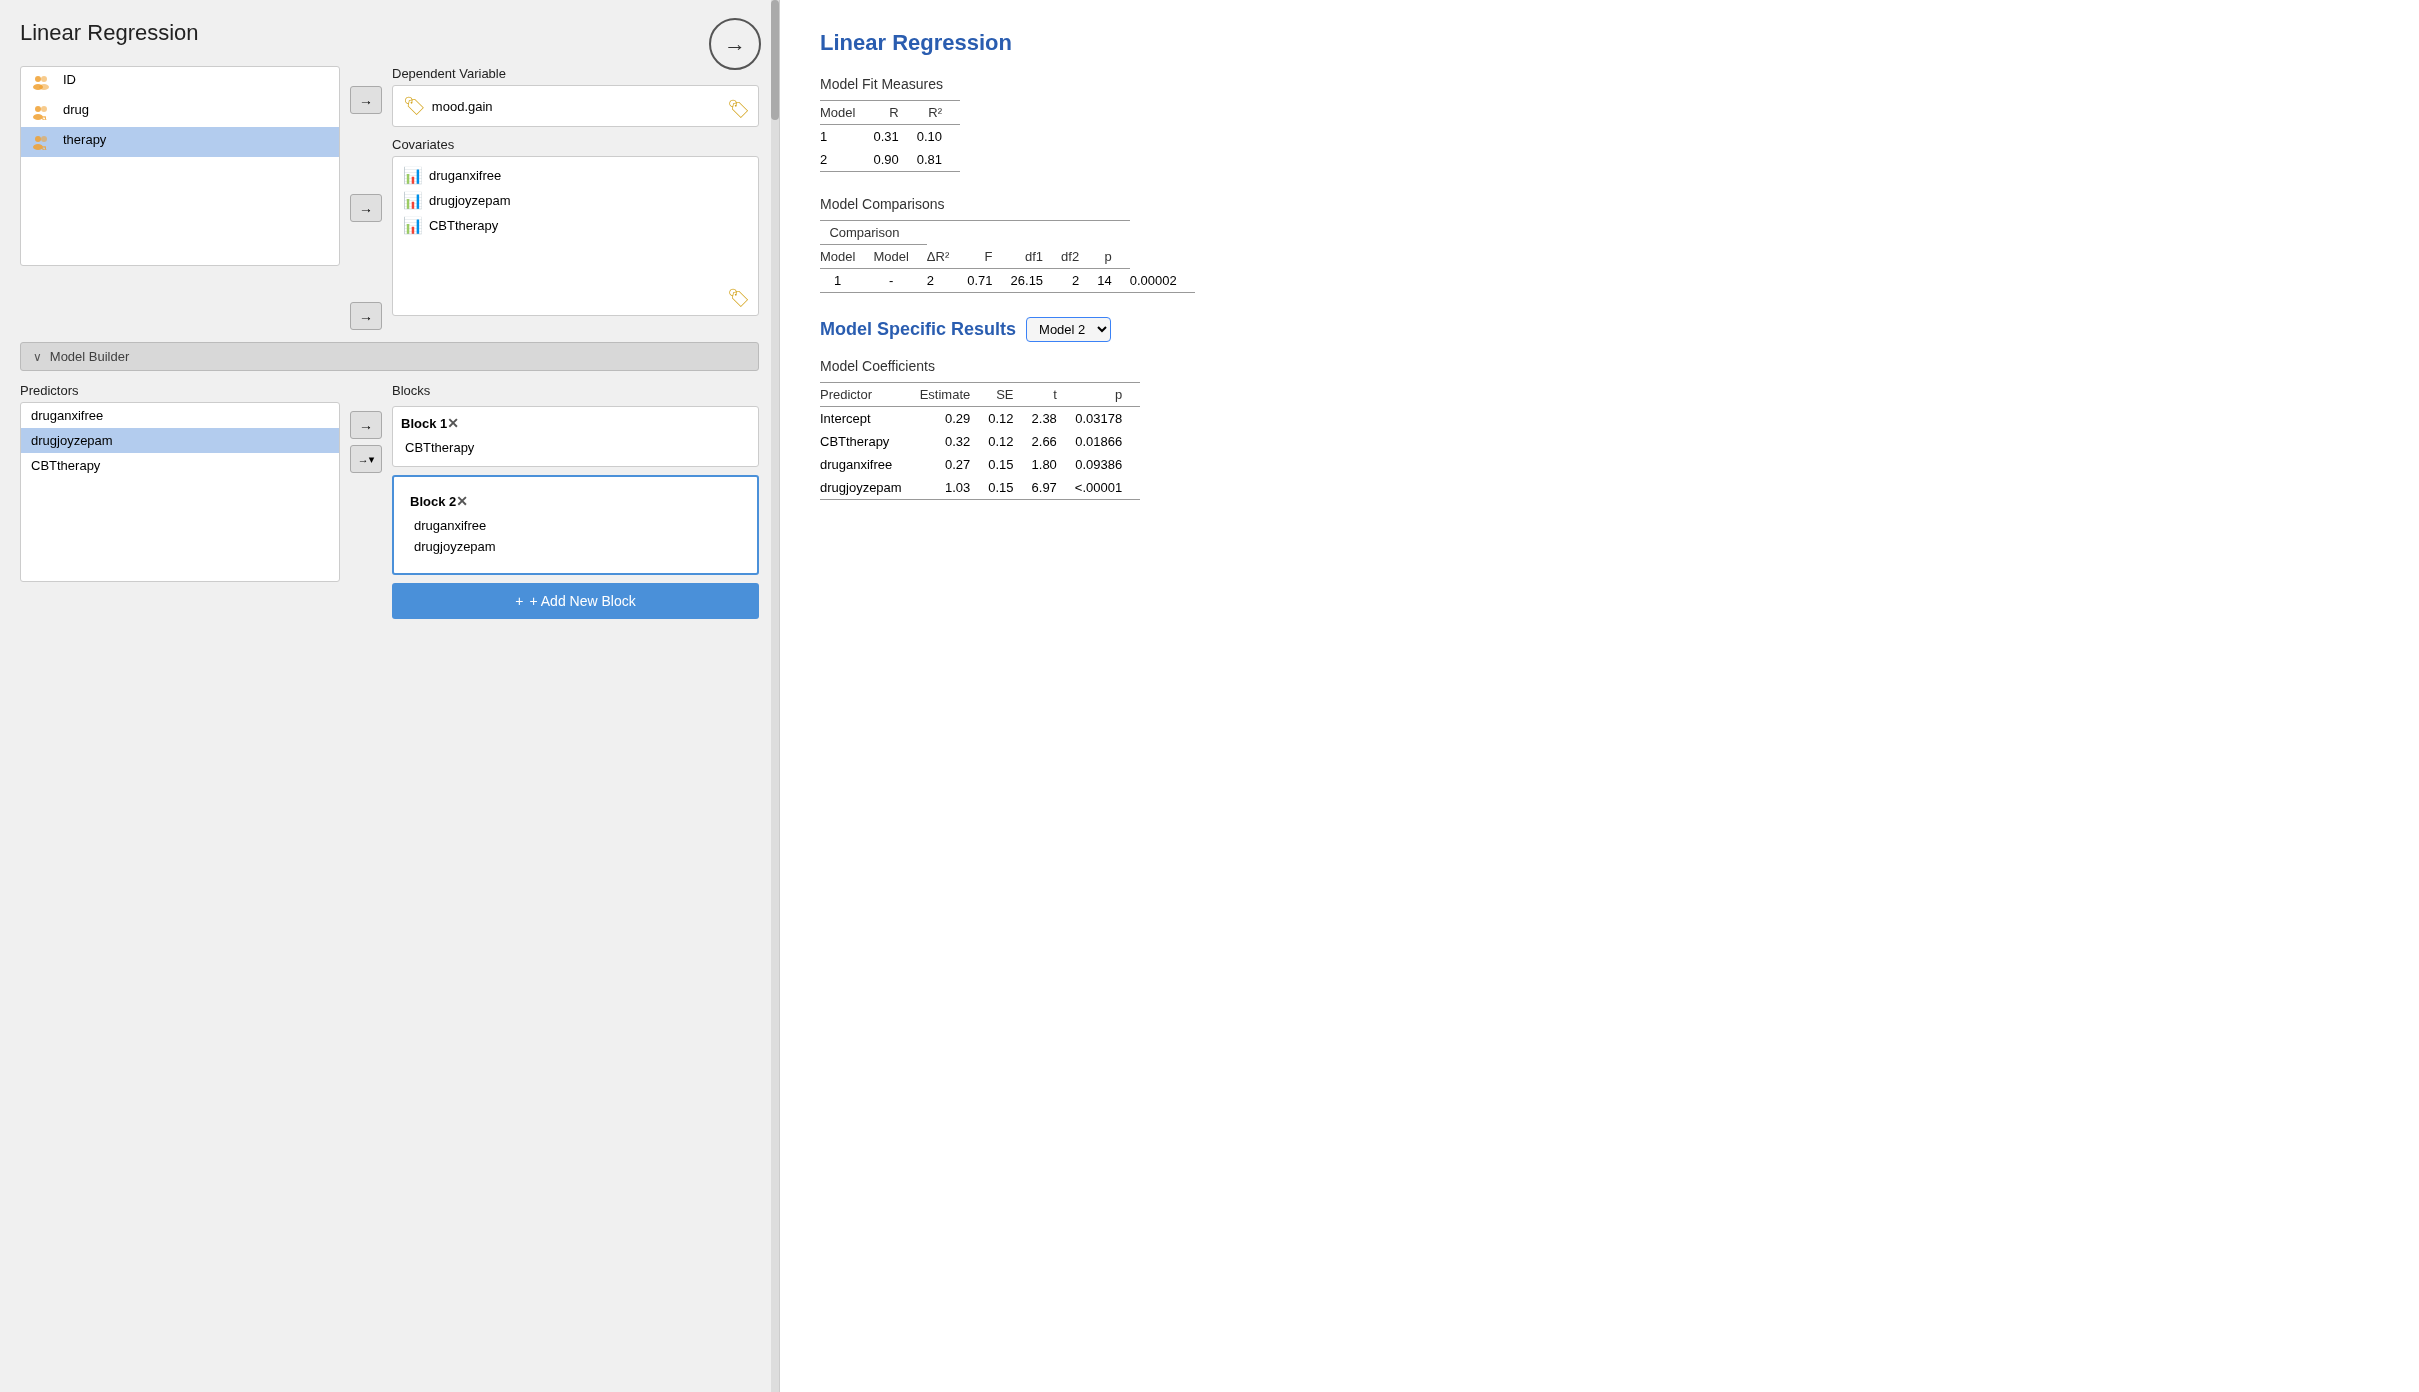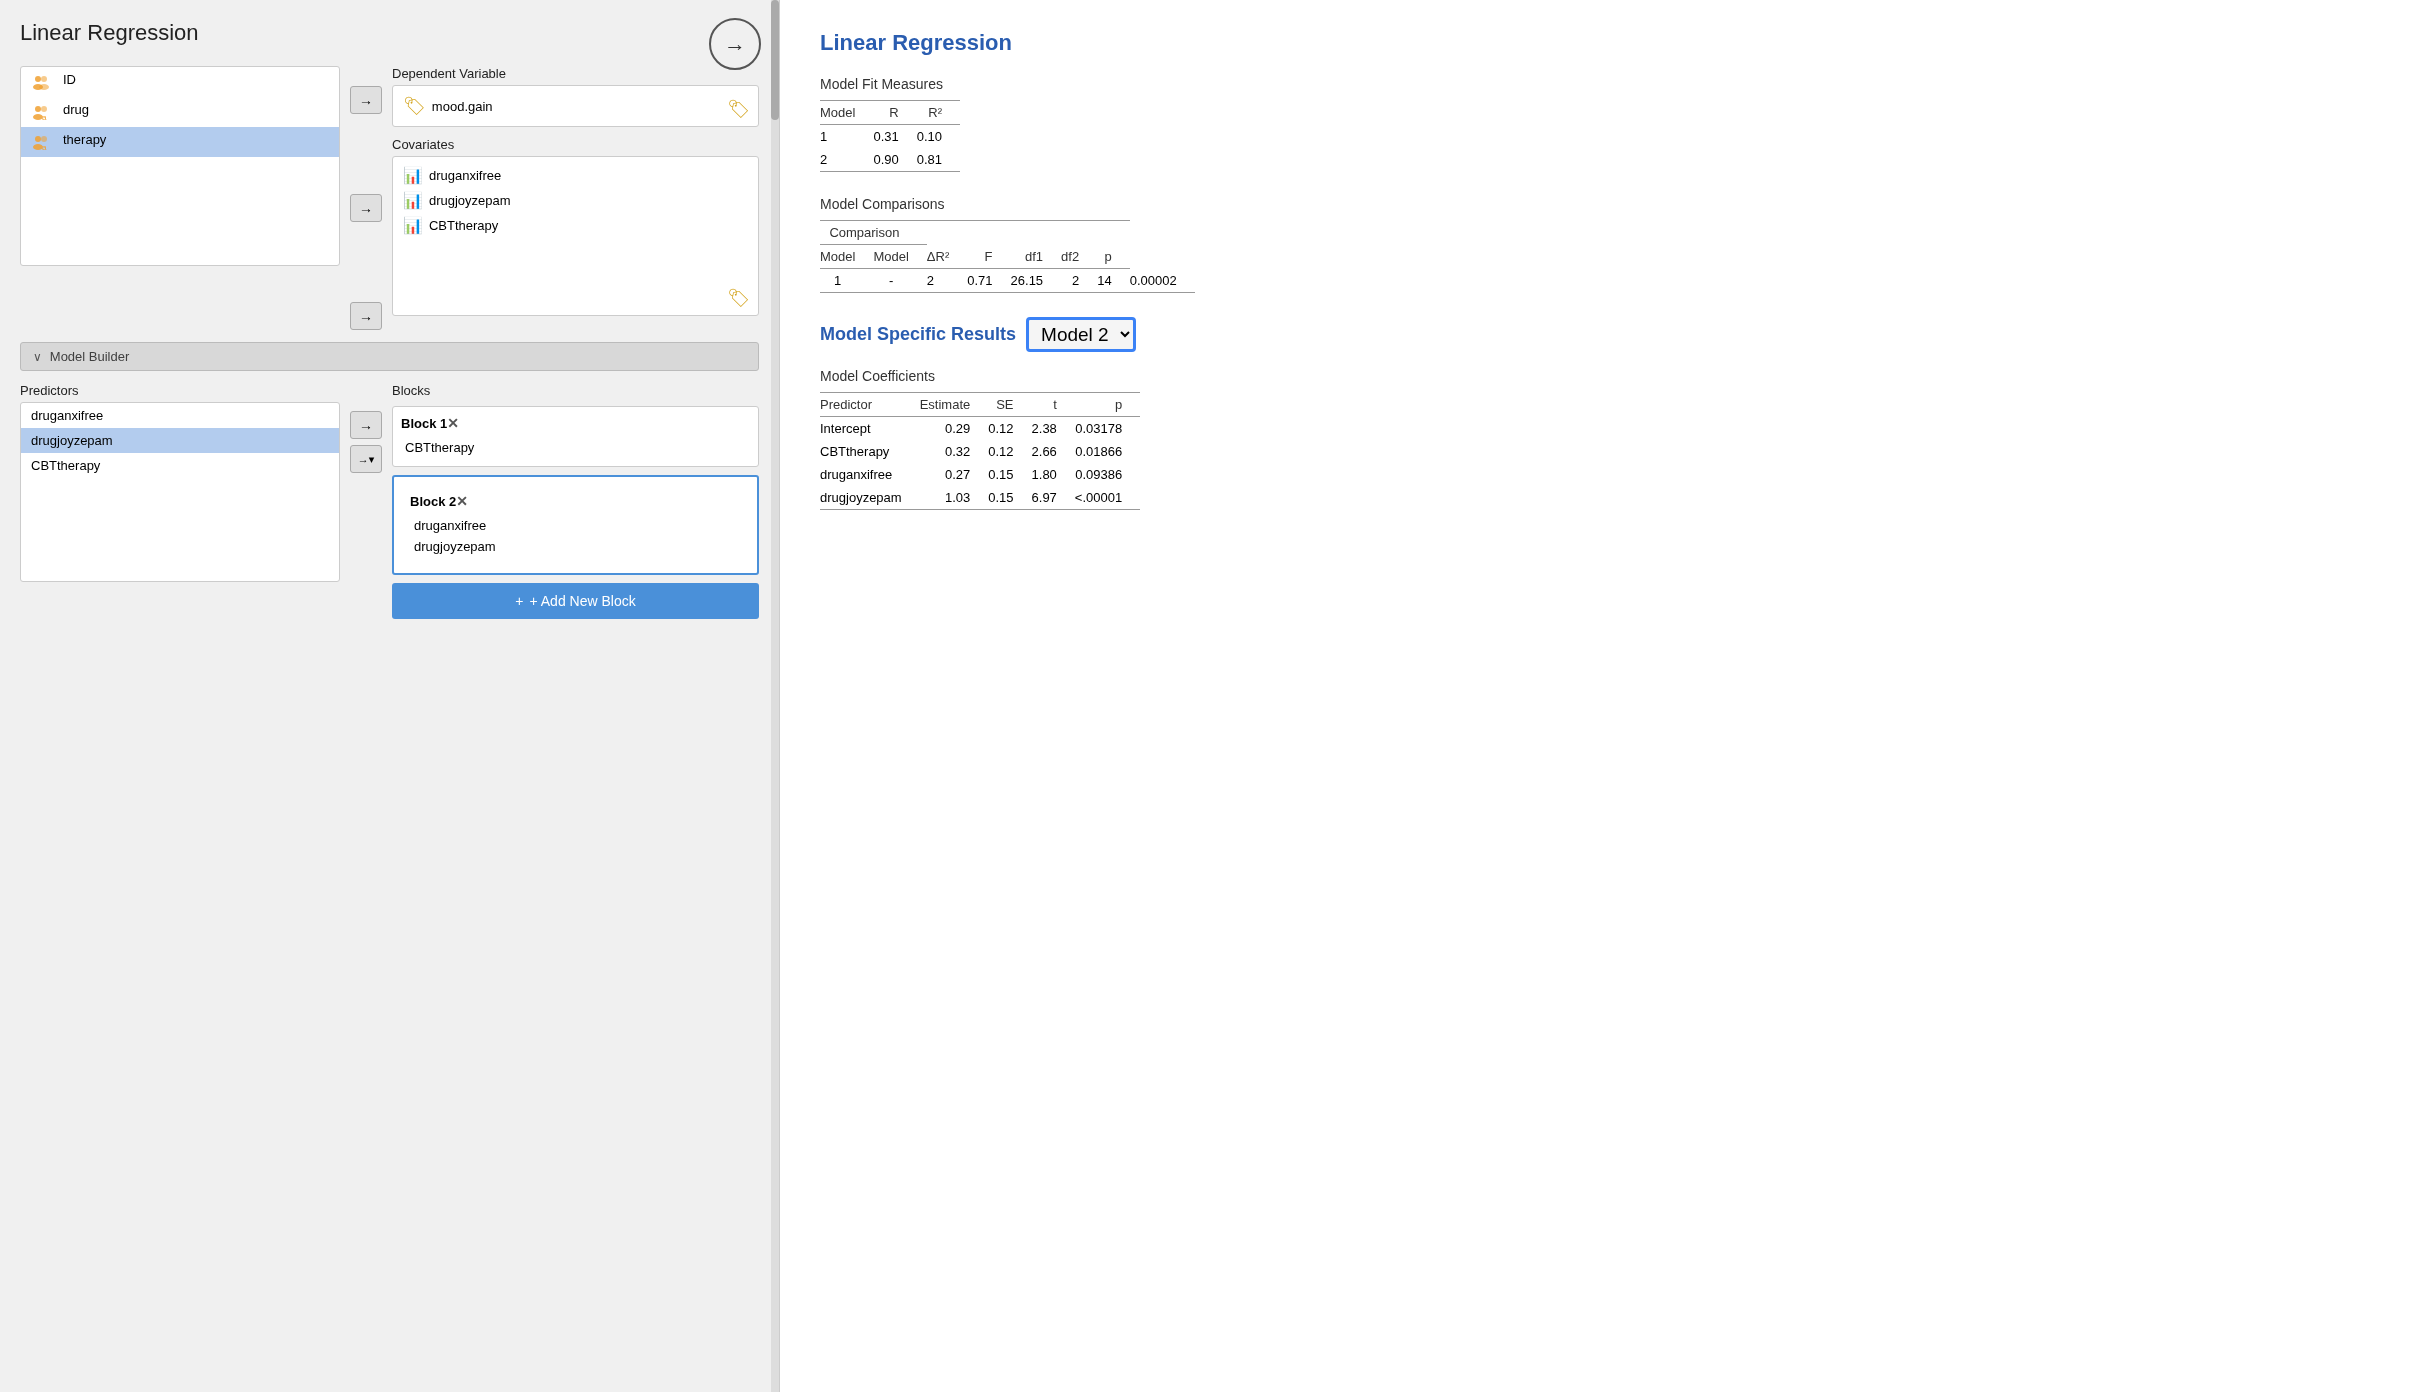--- a/index.html
+++ b/index.html
@@ -288,24 +288,24 @@
       align-items: center;
       gap: 10px;
       margin-bottom: 16px;
     }
     .model-specific-title {
       font-size: 18px;
       font-weight: 600;
       color: #2a5db0;
     }
     .model-select {
-      border: 3px solid #3b82f6;
+      border: 1px solid #3b82f6;
       border-radius: 4px;
       padding: 3px 8px;
-      font-size: 19px;
+      font-size: 13px;
       background: #f5f5f5;
       cursor: pointer;
     }
     .comparison-table th:first-child, .comparison-table td:first-child {
       text-align: center;
     }
     .comparison-header-group {
       text-align: center !important;
       border-bottom: 1px solid #999;
     }

